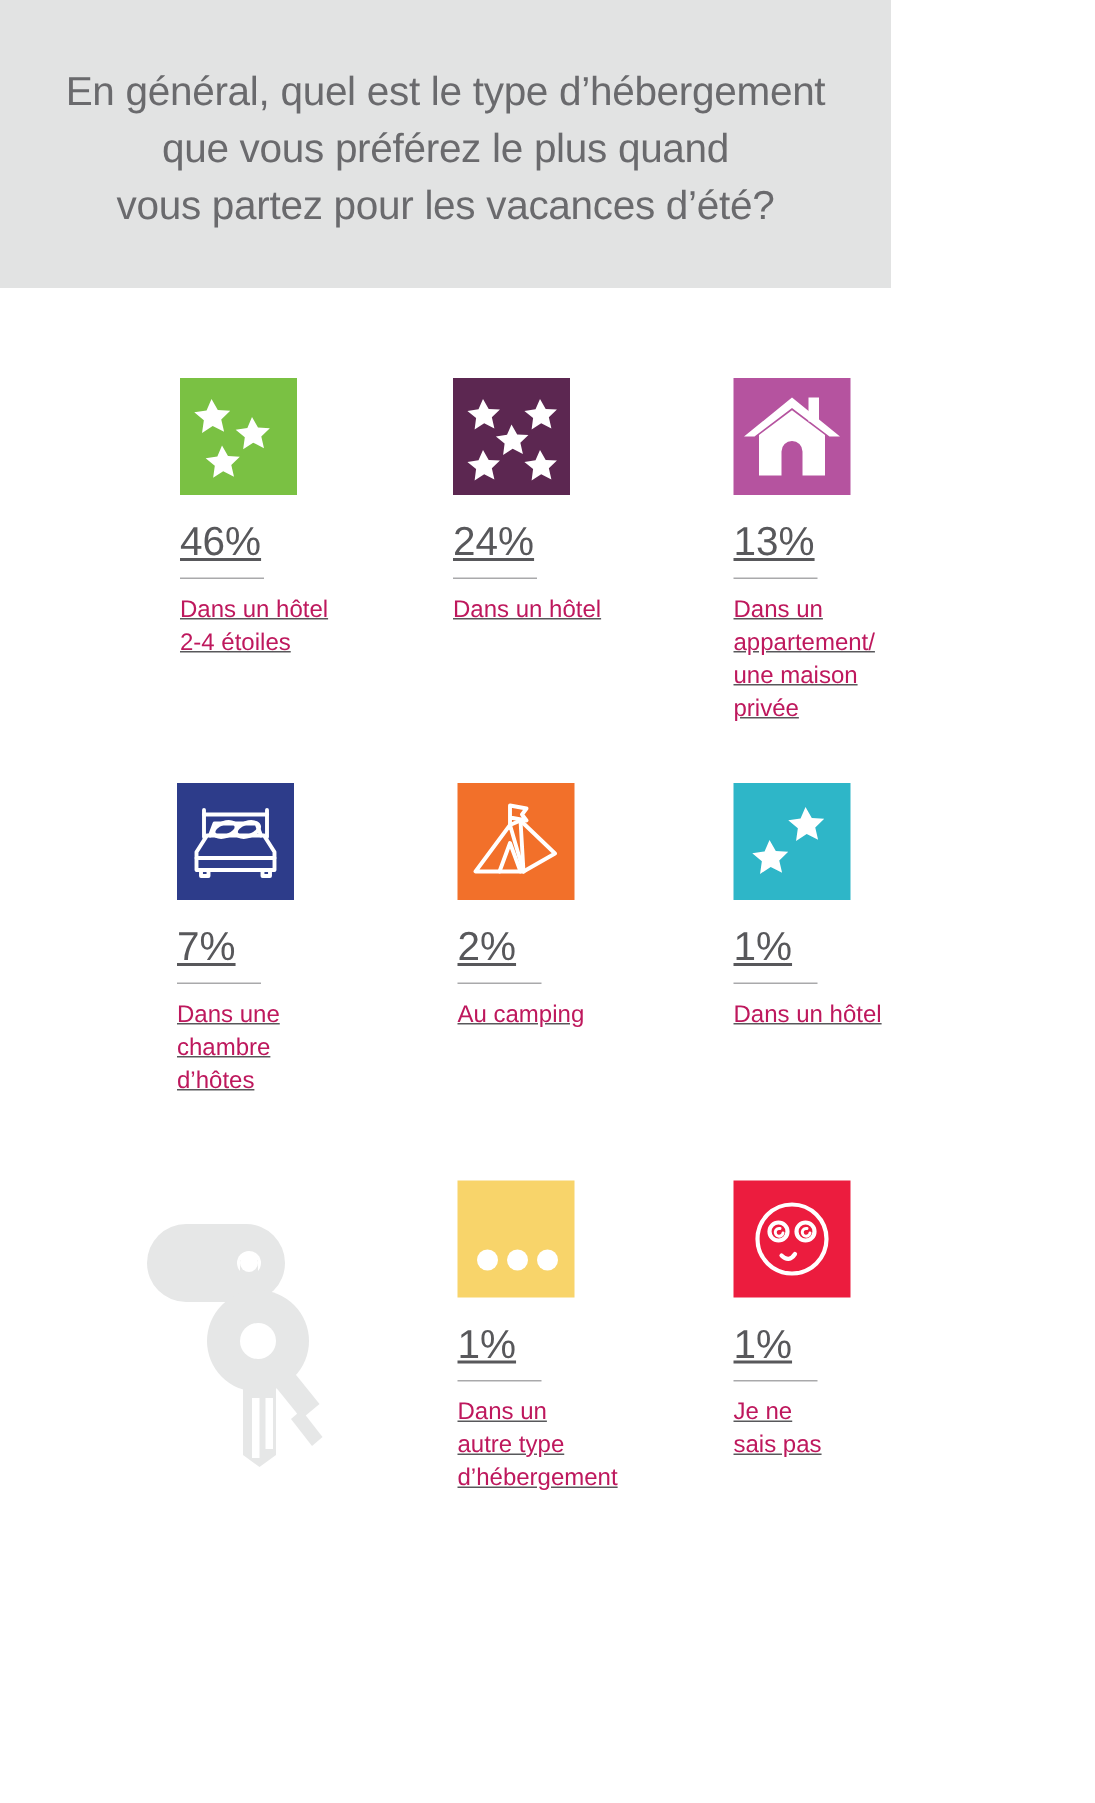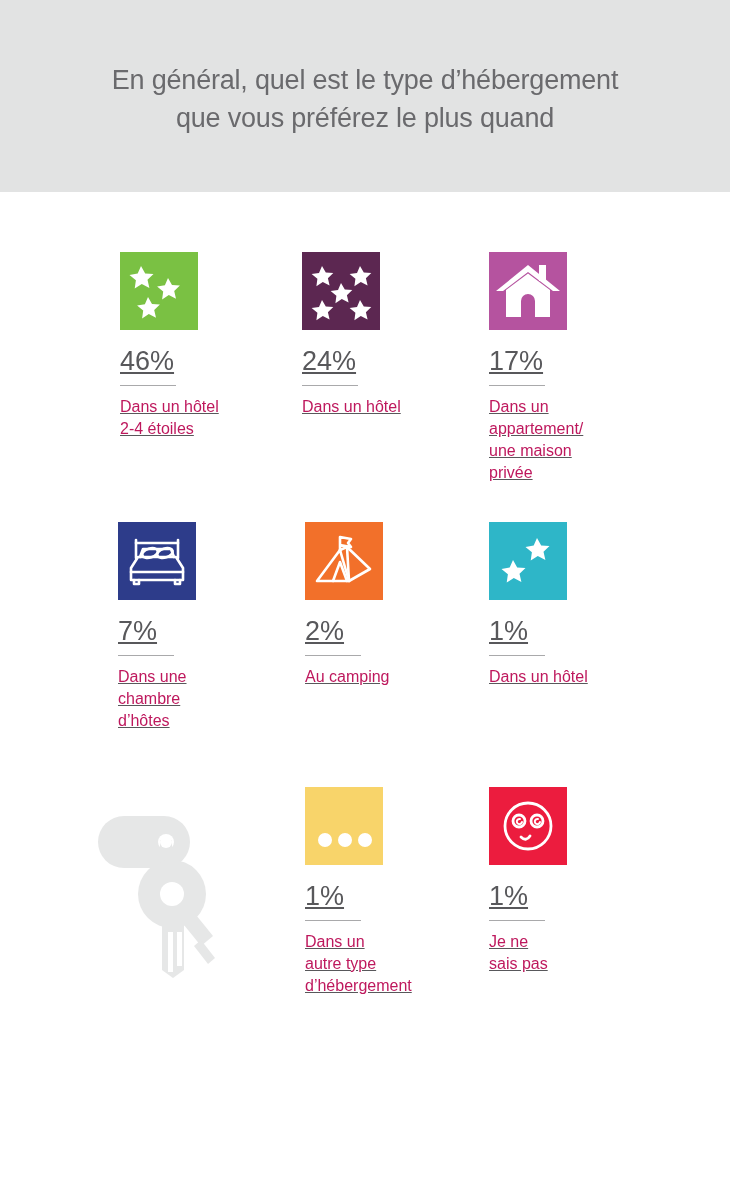--- a/index.html
+++ b/index.html
@@ -11,21 +11,21 @@
     width: 730px;
     height: 1202px;
     font-family: "Liberation Sans", sans-serif;
     color: #58585b;
     overflow: hidden;
     position: relative;
   }
 
   
   .header {
-    width: 730px;
+    width: 594px;
     height: 192px;
     background: #e2e3e3;
     box-sizing: border-box;
     display: flex;
     flex-direction: column;
     align-items: center;
     justify-content: center;
     padding-top: 6px;
   }
   .header-line {
@@ -87,20 +87,21 @@
     width: 730px;
     height: 132px;
   }
 </style>
 </head>
 <body>
 
 <div class="header">
   <div class="header-line">En général, quel est le type d’hébergement</div>
   <div class="header-line">que vous préférez le plus quand</div>
+  <div class="header-line">vous partez pour les vacances d’été?</div>
 </div>
 
 <div class="grid">
 
   <div class="cell" style="left:120px; top:60px;">
     <div class="swatch" style="background:#7ac143">
       <svg width="78" height="78" viewBox="0 0 78 78" aria-hidden="true">
         <g fill="#ffffff">
           <path d="M21 14 l4.2 7.4 8.3 .5 -6.0 5.8 1.9 8.2 -7.6-3.9 -7.1 4.6 1.2-8.4 -6.4-5.3 8.2-1.3z"></path>
           <path d="M48 26 l4.0 7.0 7.9 .5 -5.7 5.5 1.8 7.8 -7.2-3.7 -6.7 4.4 1.1-8.0 -6.1-5.0 7.8-1.2z"></path>
@@ -138,21 +139,21 @@
   <div class="cell" style="left:489px; top:60px;">
     <div class="swatch" style="background:#b5539f">
       <svg width="78" height="78" viewBox="0 0 78 78" aria-hidden="true">
         <g fill="#ffffff">
           <rect x="50" y="13" width="7" height="16"></rect>
           <path d="M39 13 L71 39 L64 39 L39 20 L14 39 L7 39 Z"></path>
           <path d="M17 38 L39 21.5 L61 38 L61 65 L46 65 L46 49 a7 7 0 0 0 -14 0 L32 65 L17 65 Z"></path>
         </g>
       </svg>
     </div>
-    <div class="pct">17%</div>
+    <div class="pct">13%</div>
     <div class="rule"></div>
     <div class="label">
       <div>Dans un</div>
       <div>appartement/</div>
       <div>une maison</div>
       <div>privée</div>
     </div>
   </div>
 
   <div class="cell" style="left:118px; top:330px;">

